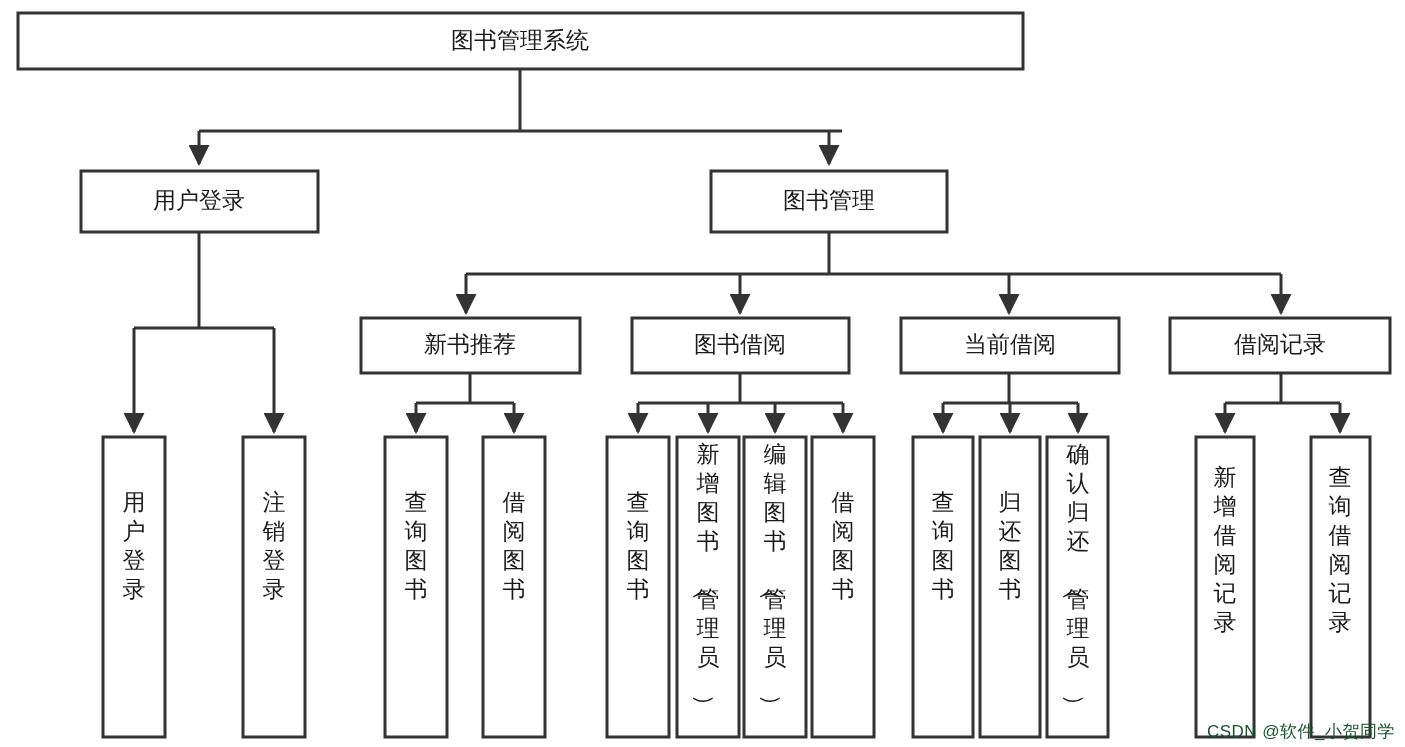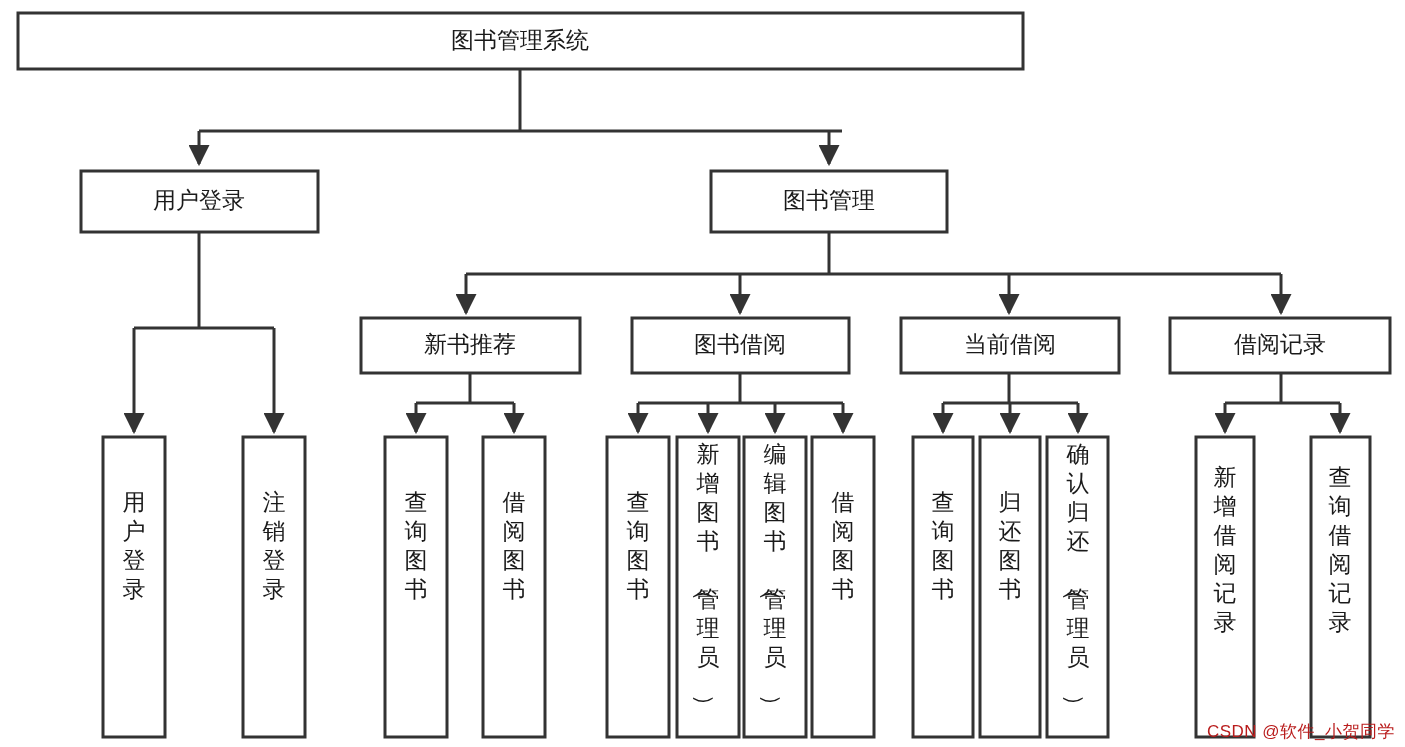--- a/index.html
+++ b/index.html
@@ -50,21 +50,21 @@
   }
   .arrow-head {
     fill: #333333;
   }
   .watermark {
     position: absolute;
     right: 10px;
     bottom: 4px;
     font-family: "Liberation Sans", "DejaVu Sans", sans-serif;
     font-size: 17px;
-    color: #b91c1c;
+    color: #14532d;
     white-space: nowrap;
     letter-spacing: 0.5px;
   }
 </style>
 </head>
 <body>
 
 <div id="diagram-root">
 
   <svg class="diagram" viewBox="0 0 1405 747" xmlns="http://www.w3.org/2000/svg">

